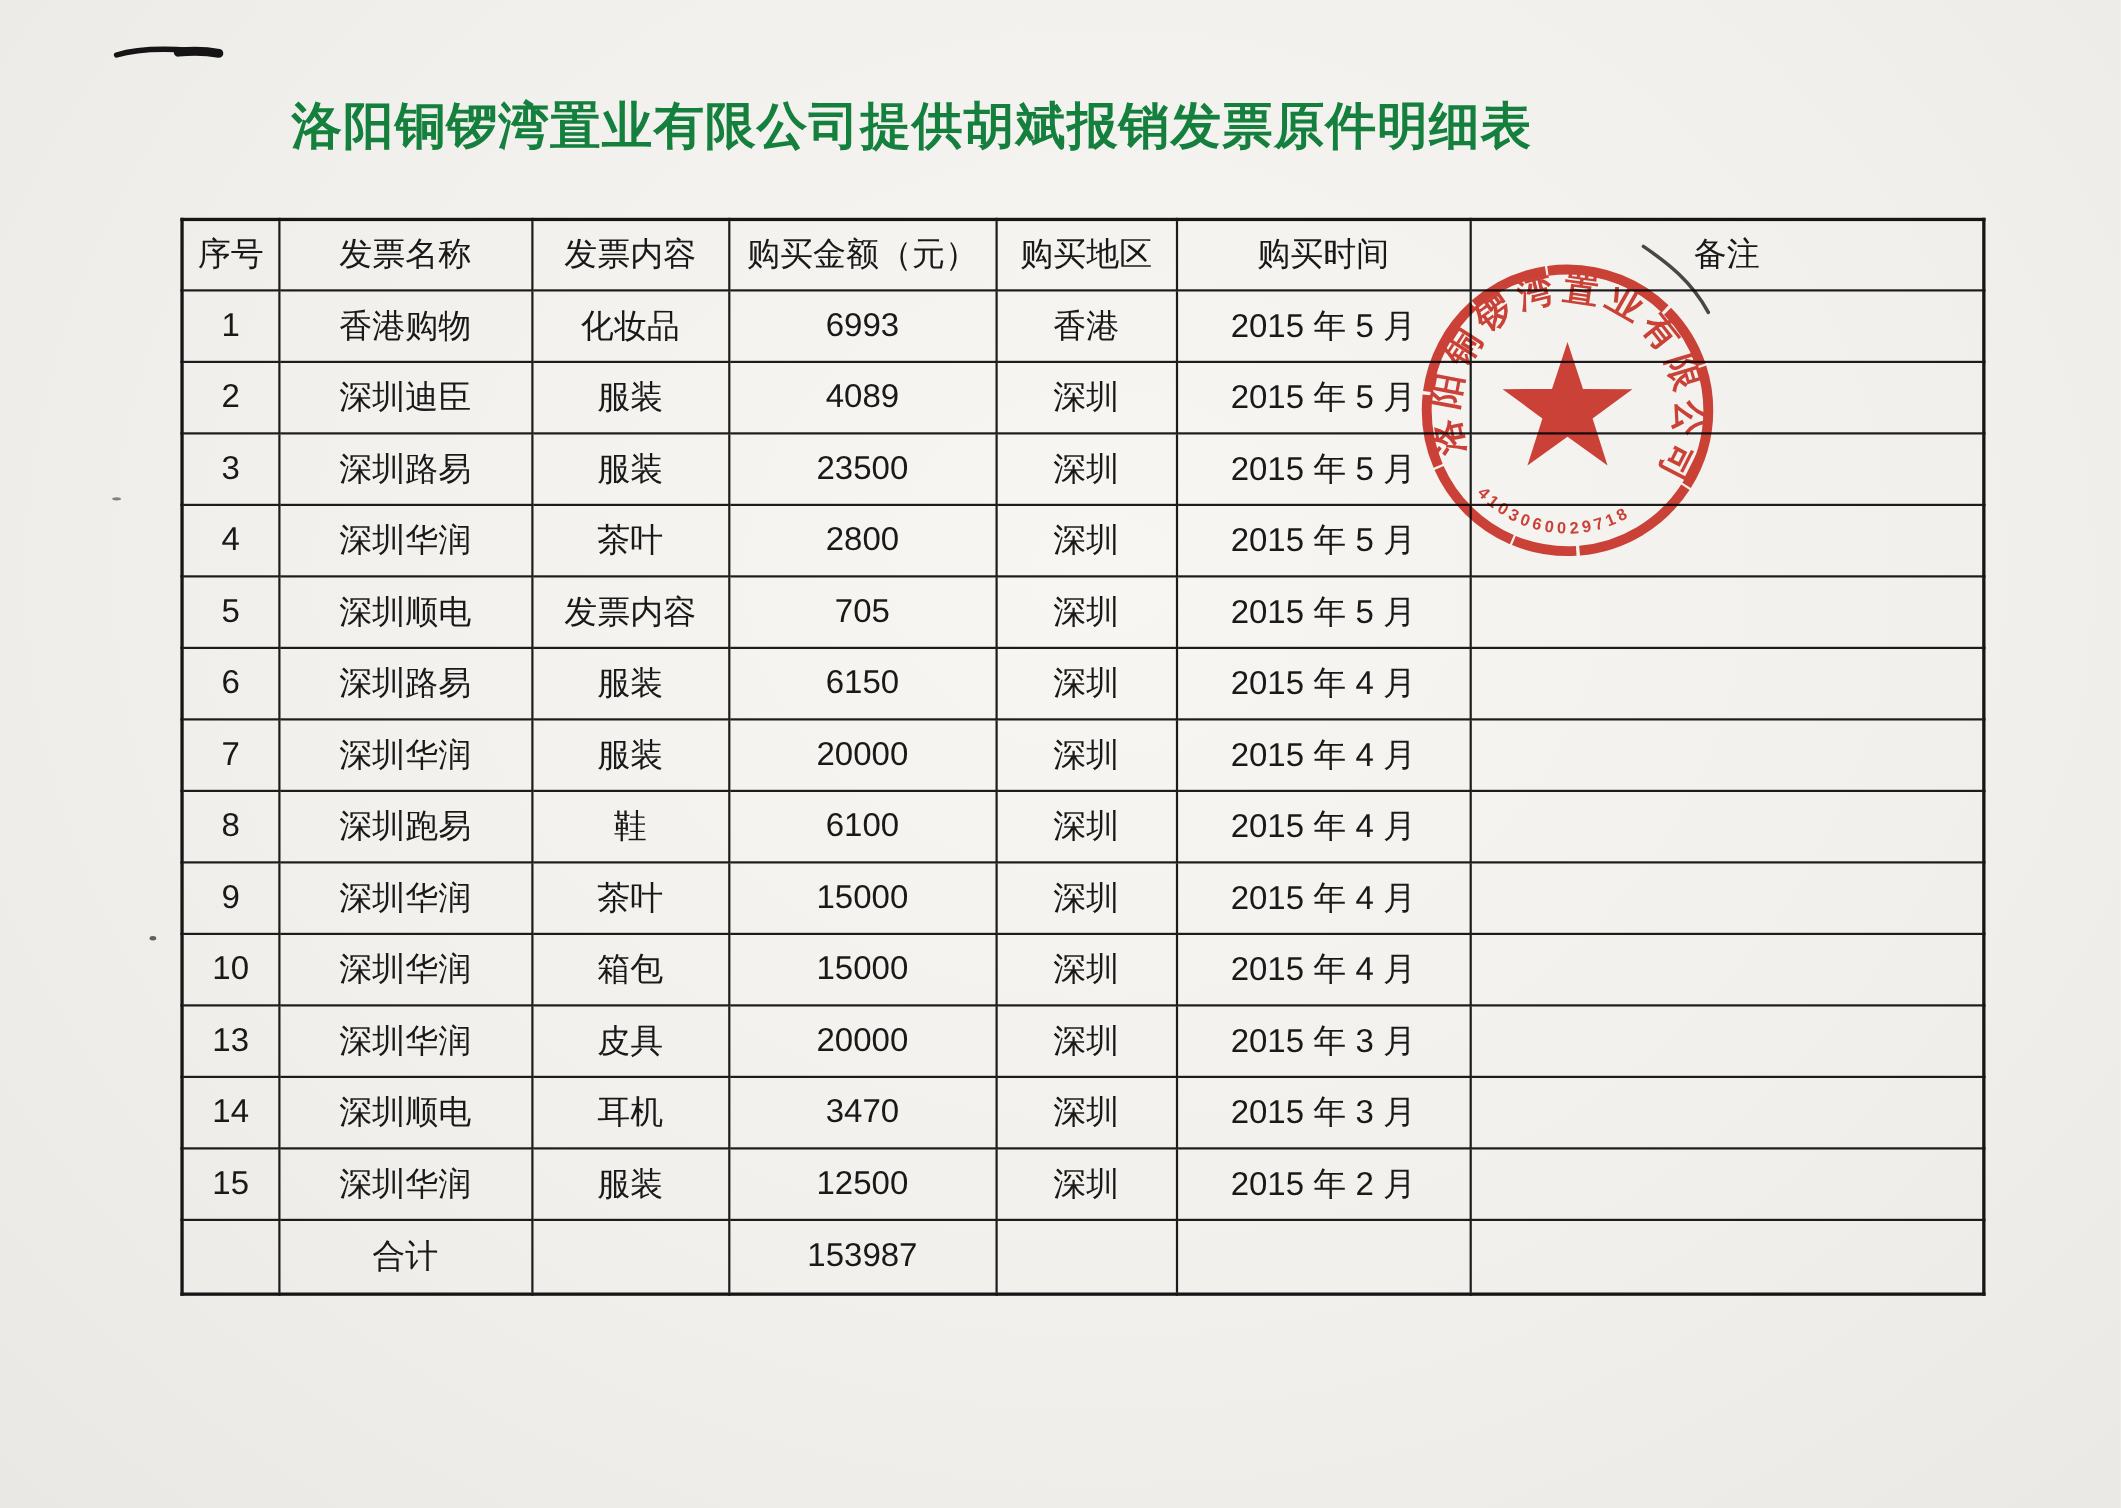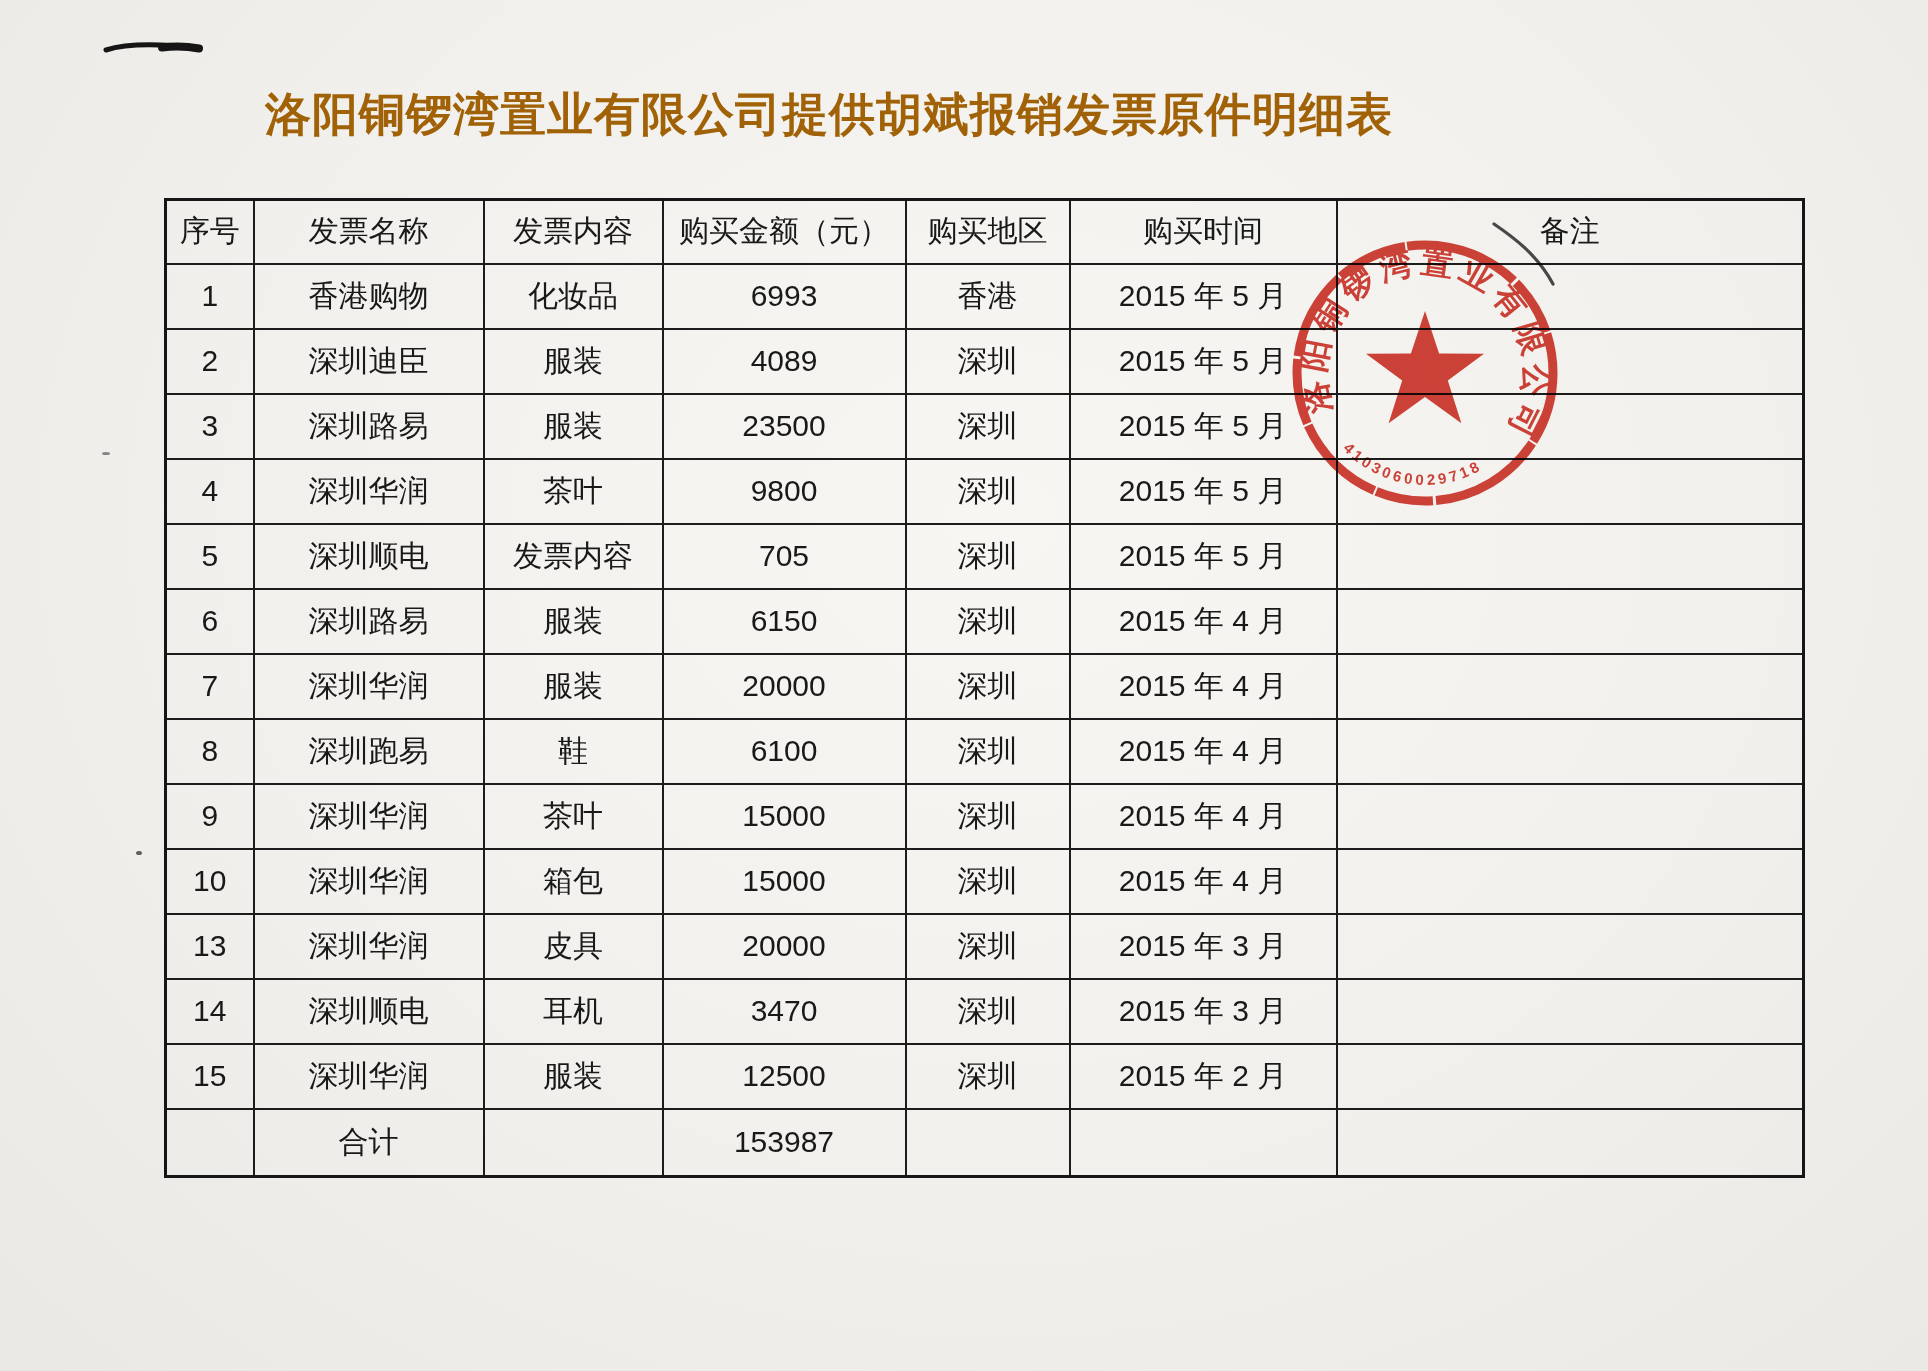--- a/index.html
+++ b/index.html
@@ -3,21 +3,21 @@
 <meta charset="utf-8">
 <style>
   html,body{margin:0;padding:0;}
   body{
     width:1928px;height:1371px;position:relative;overflow:hidden;
     font-family:"Liberation Sans", sans-serif;
     background:radial-gradient(ellipse at 52% 38%, #f7f6f3 0%, #f1f0ec 55%, #e9e8e4 100%);
   }
   .title{
     position:absolute;left:164px;top:84px;width:1330px;
-    text-align:center;font-size:46px;font-weight:700;color:#a16207;
+    text-align:center;font-size:46px;font-weight:700;color:#15803d;
     letter-spacing:1px;margin:0;
   }
   table.invoice{
     position:absolute;left:164px;top:198px;
     border-collapse:collapse;table-layout:fixed;
     border:3px solid #161616;
   }
   table.invoice th, table.invoice td{
     border:2.4px solid #1c1c1c;
     text-align:center;vertical-align:middle;
@@ -88,21 +88,21 @@
         <td>服装</td>
         <td>23500</td>
         <td>深圳</td>
         <td>2015 年 5 月</td>
         <td></td>
       </tr>
       <tr>
         <td>4</td>
         <td>深圳华润</td>
         <td>茶叶</td>
-        <td>9800</td>
+        <td>2800</td>
         <td>深圳</td>
         <td>2015 年 5 月</td>
         <td></td>
       </tr>
       <tr>
         <td>5</td>
         <td>深圳顺电</td>
         <td>发票内容</td>
         <td>705</td>
         <td>深圳</td>

